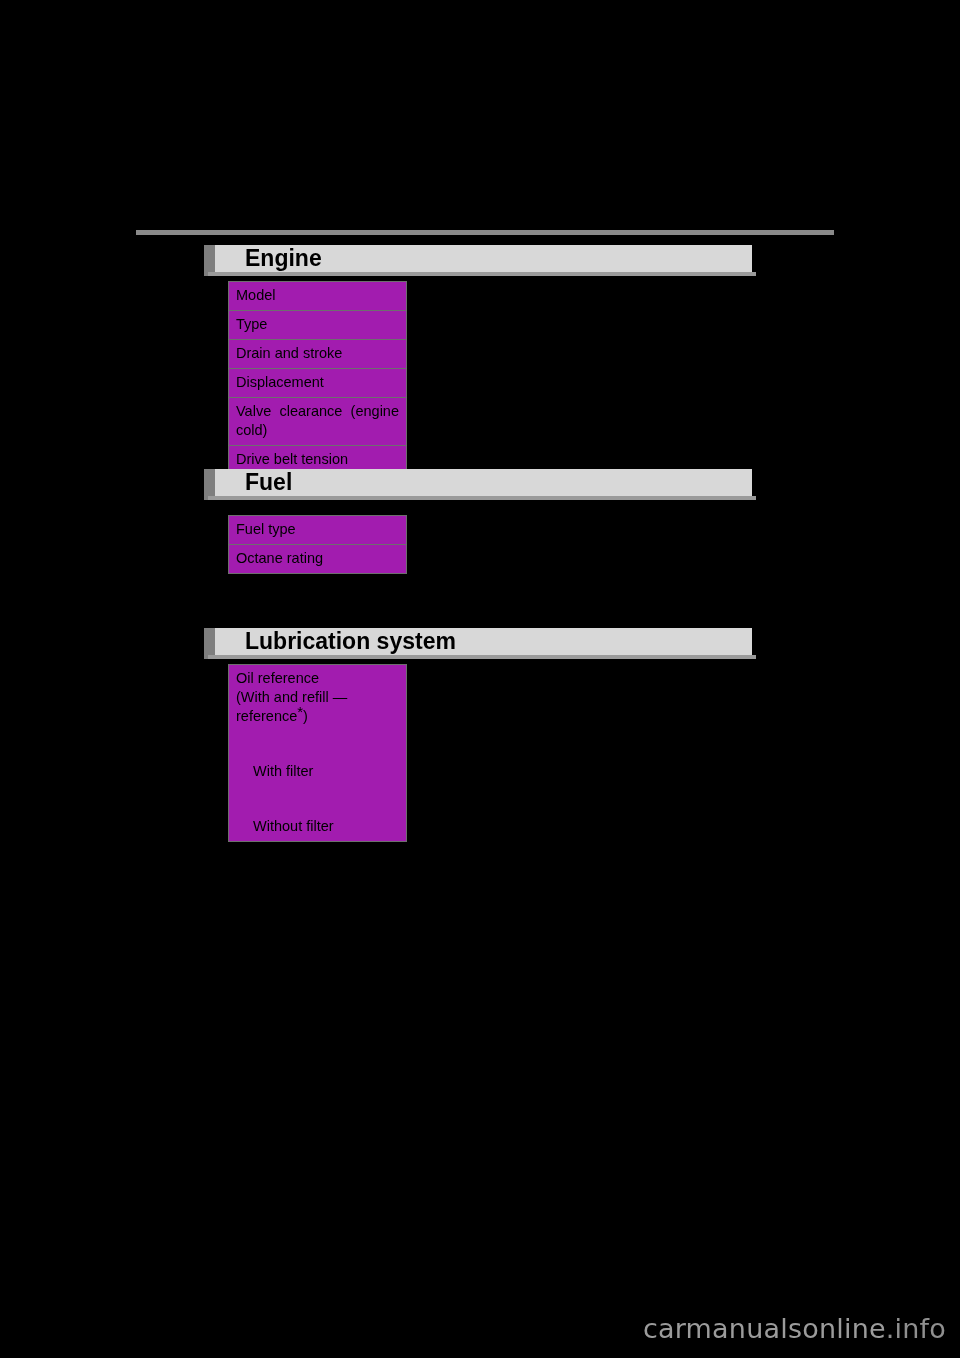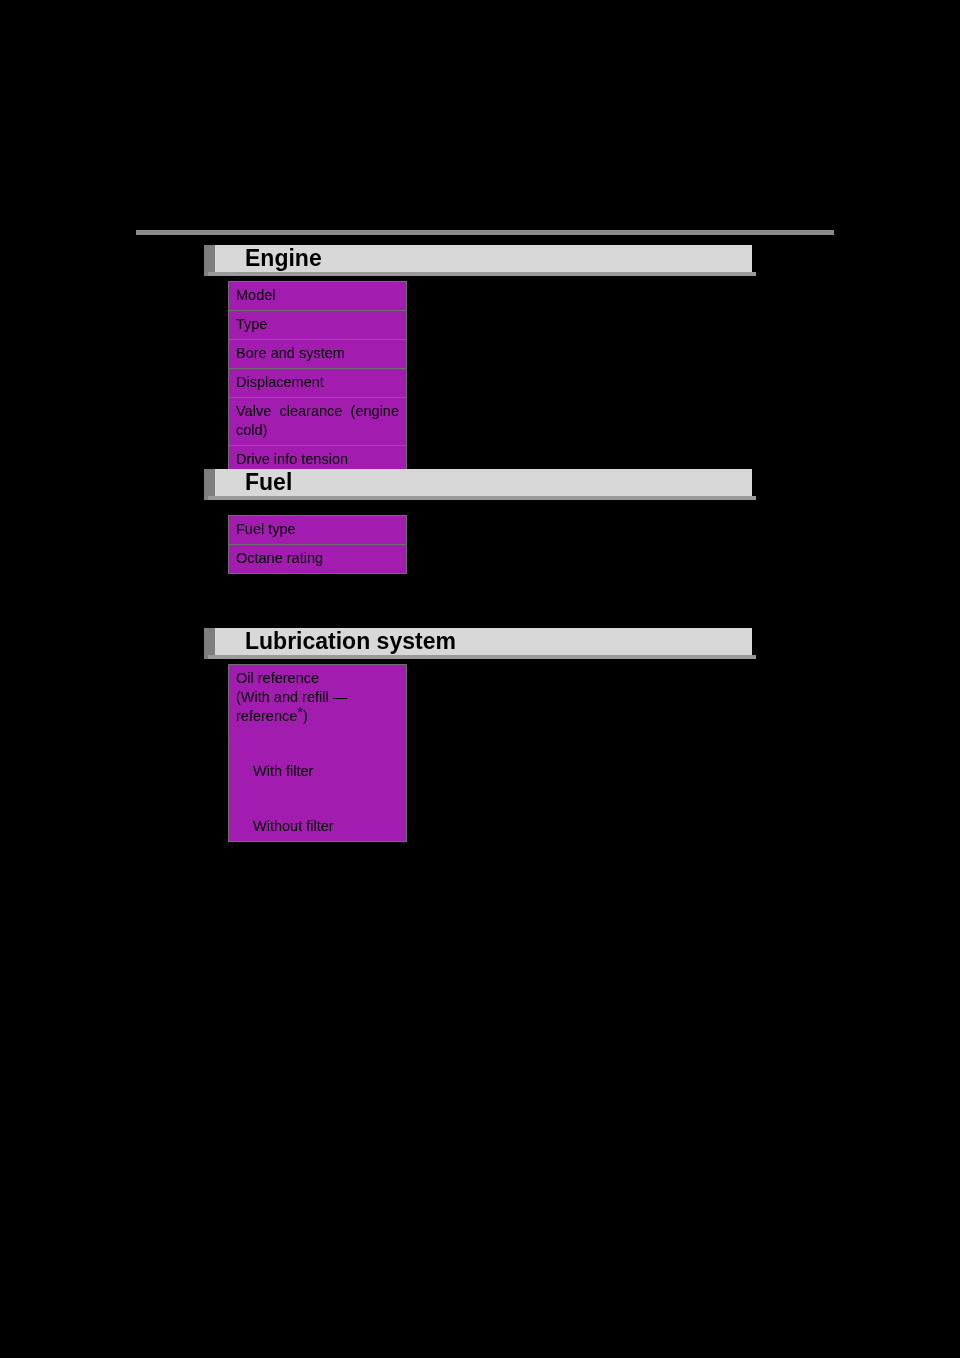--- a/index.html
+++ b/index.html
@@ -162,28 +162,28 @@
     </div>
 
     <div class="spec-table" id="tbl-engine">
       <div class="spec-row">
         <span>Model</span>
       </div>
       <div class="spec-row">
         <span>Type</span>
       </div>
       <div class="spec-row">
-        <span>Bore and system</span>
+        <span>Drain and stroke</span>
       </div>
       <div class="spec-row">
         <span>Displacement</span>
       </div>
       <div class="spec-row justify">Valve clearance (engine cold)</div>
       <div class="spec-row">
-        <span>Drive info tension</span>
+        <span>Drive belt tension</span>
       </div>
     </div>
 
     <div class="section" id="sec-fuel">
       <div class="sec-header">
         <div class="sec-accent"></div>
         <div class="sec-title">Fuel</div>
       </div>
     </div>
 
@@ -208,14 +208,15 @@
         <span>Oil reference</span><br>
         <span>(With and refill —</span><br>
         <span>reference</span><sup class="star">*</sup><span>)</span>
         <span class="sub">With filter</span>
         <span class="sub">Without filter</span>
       </div>
     </div>
 
   </div>
 
+  <div class="watermark"><span>carmanualsonline</span><span class="dot">.info</span></div>
 
 </div>
 
 </body></html>

